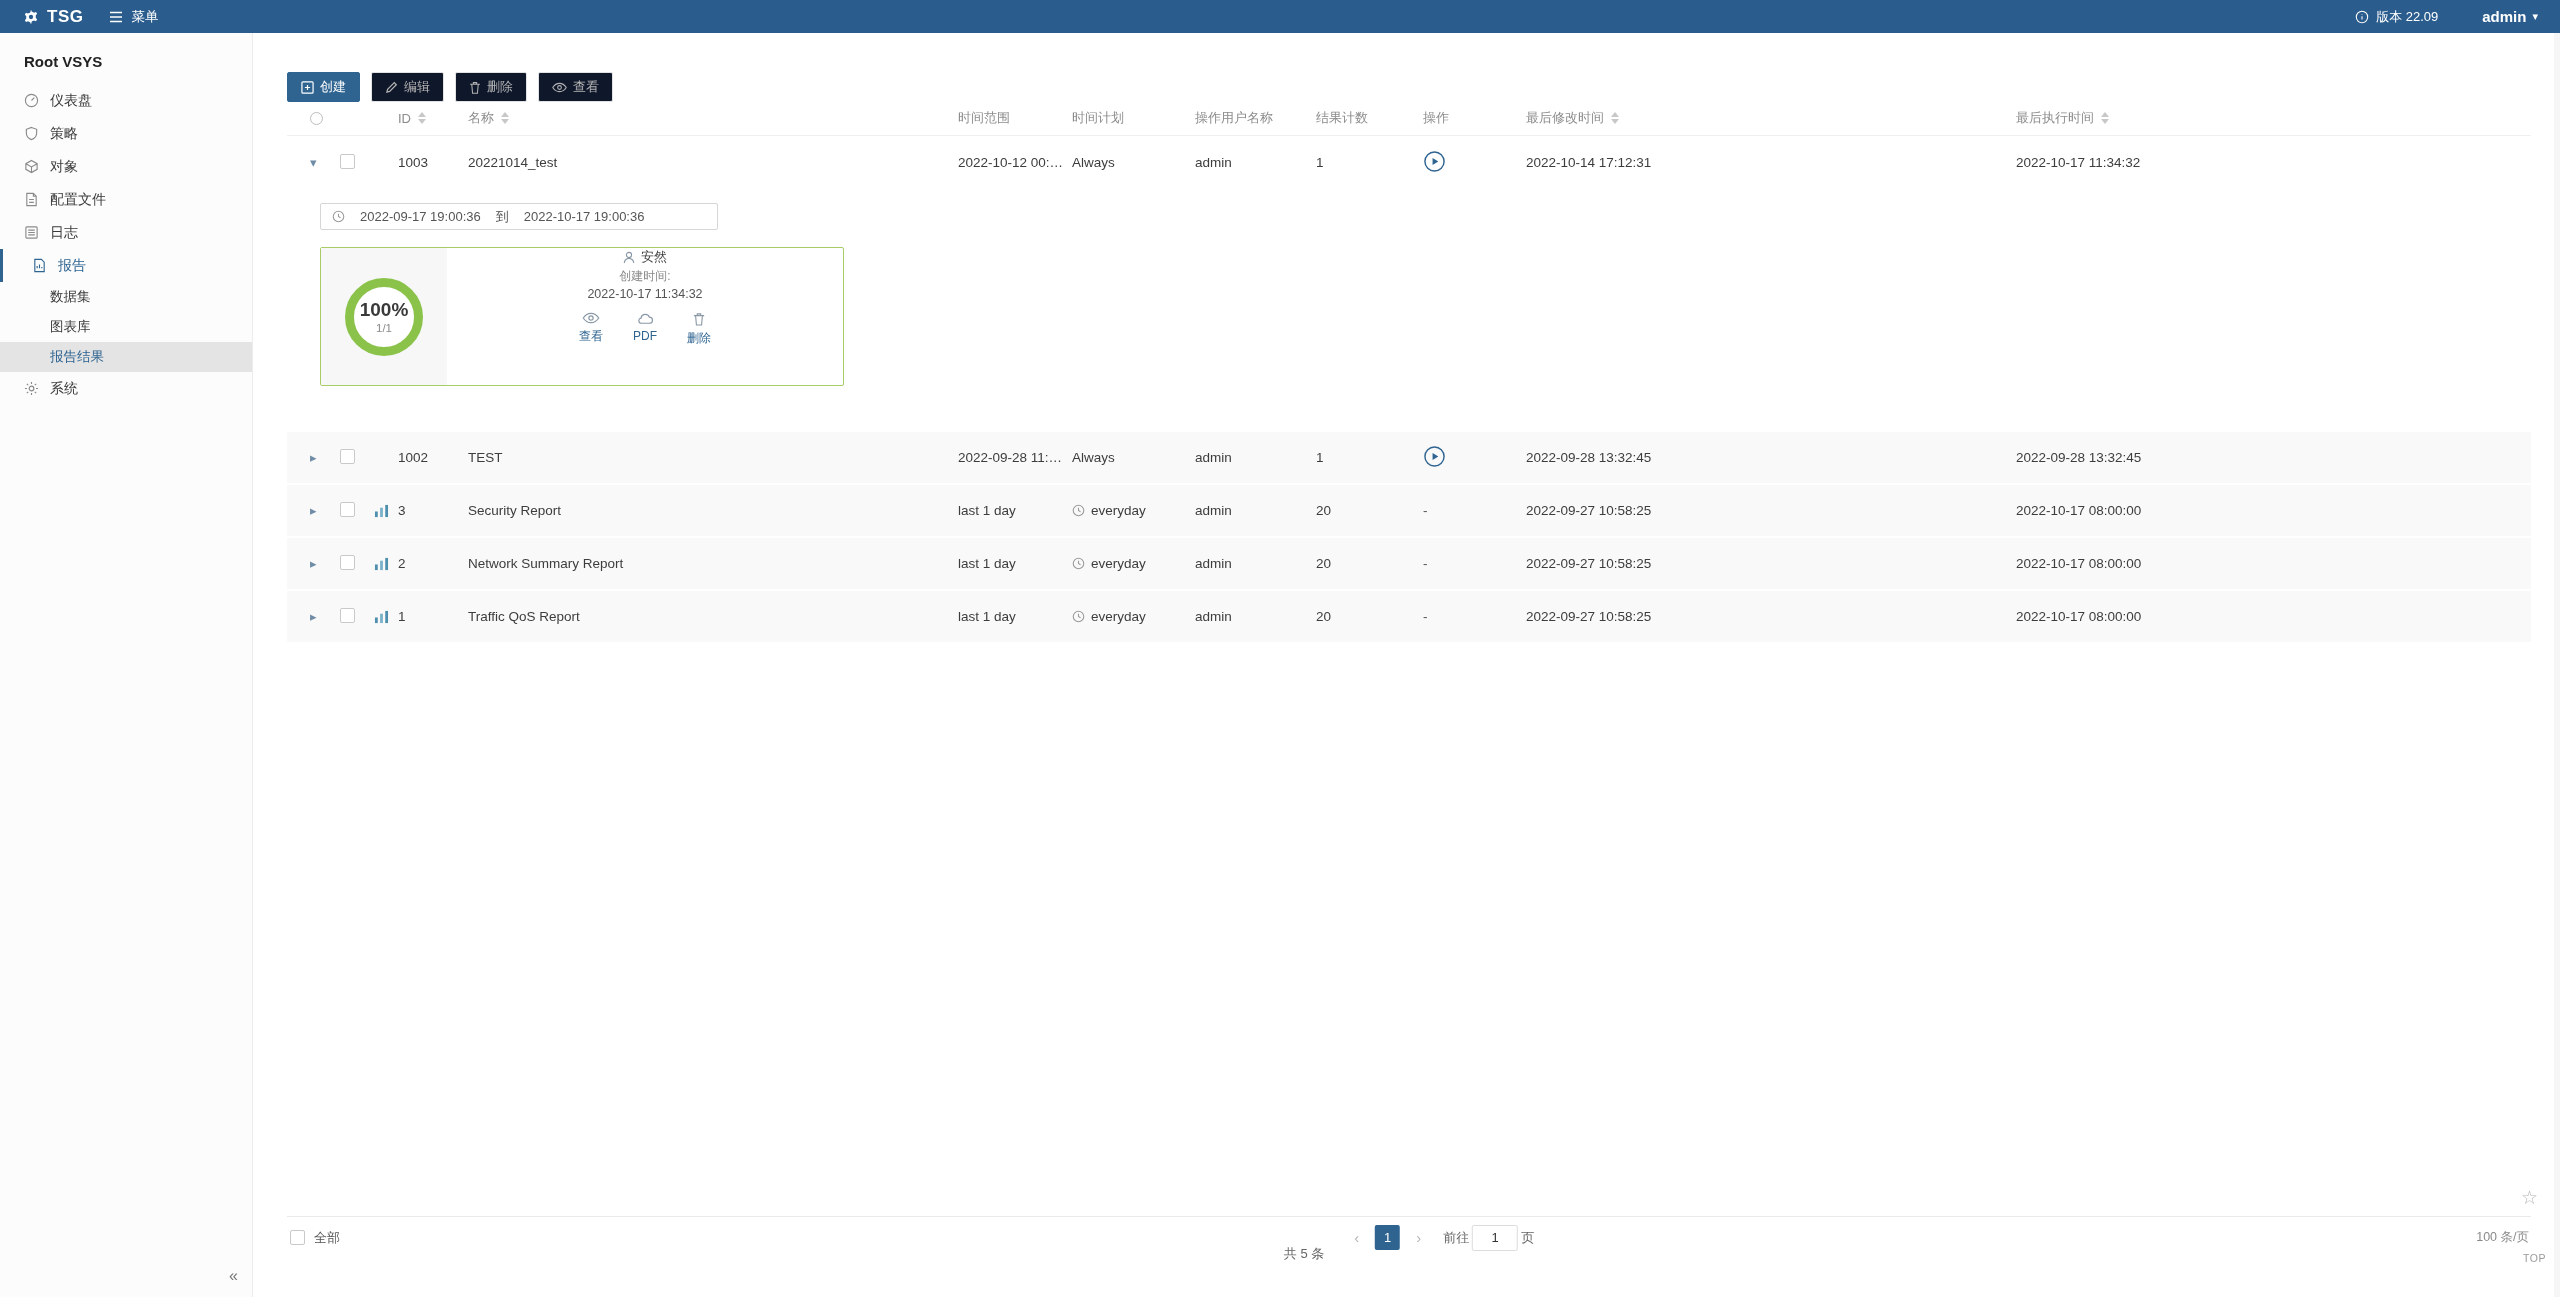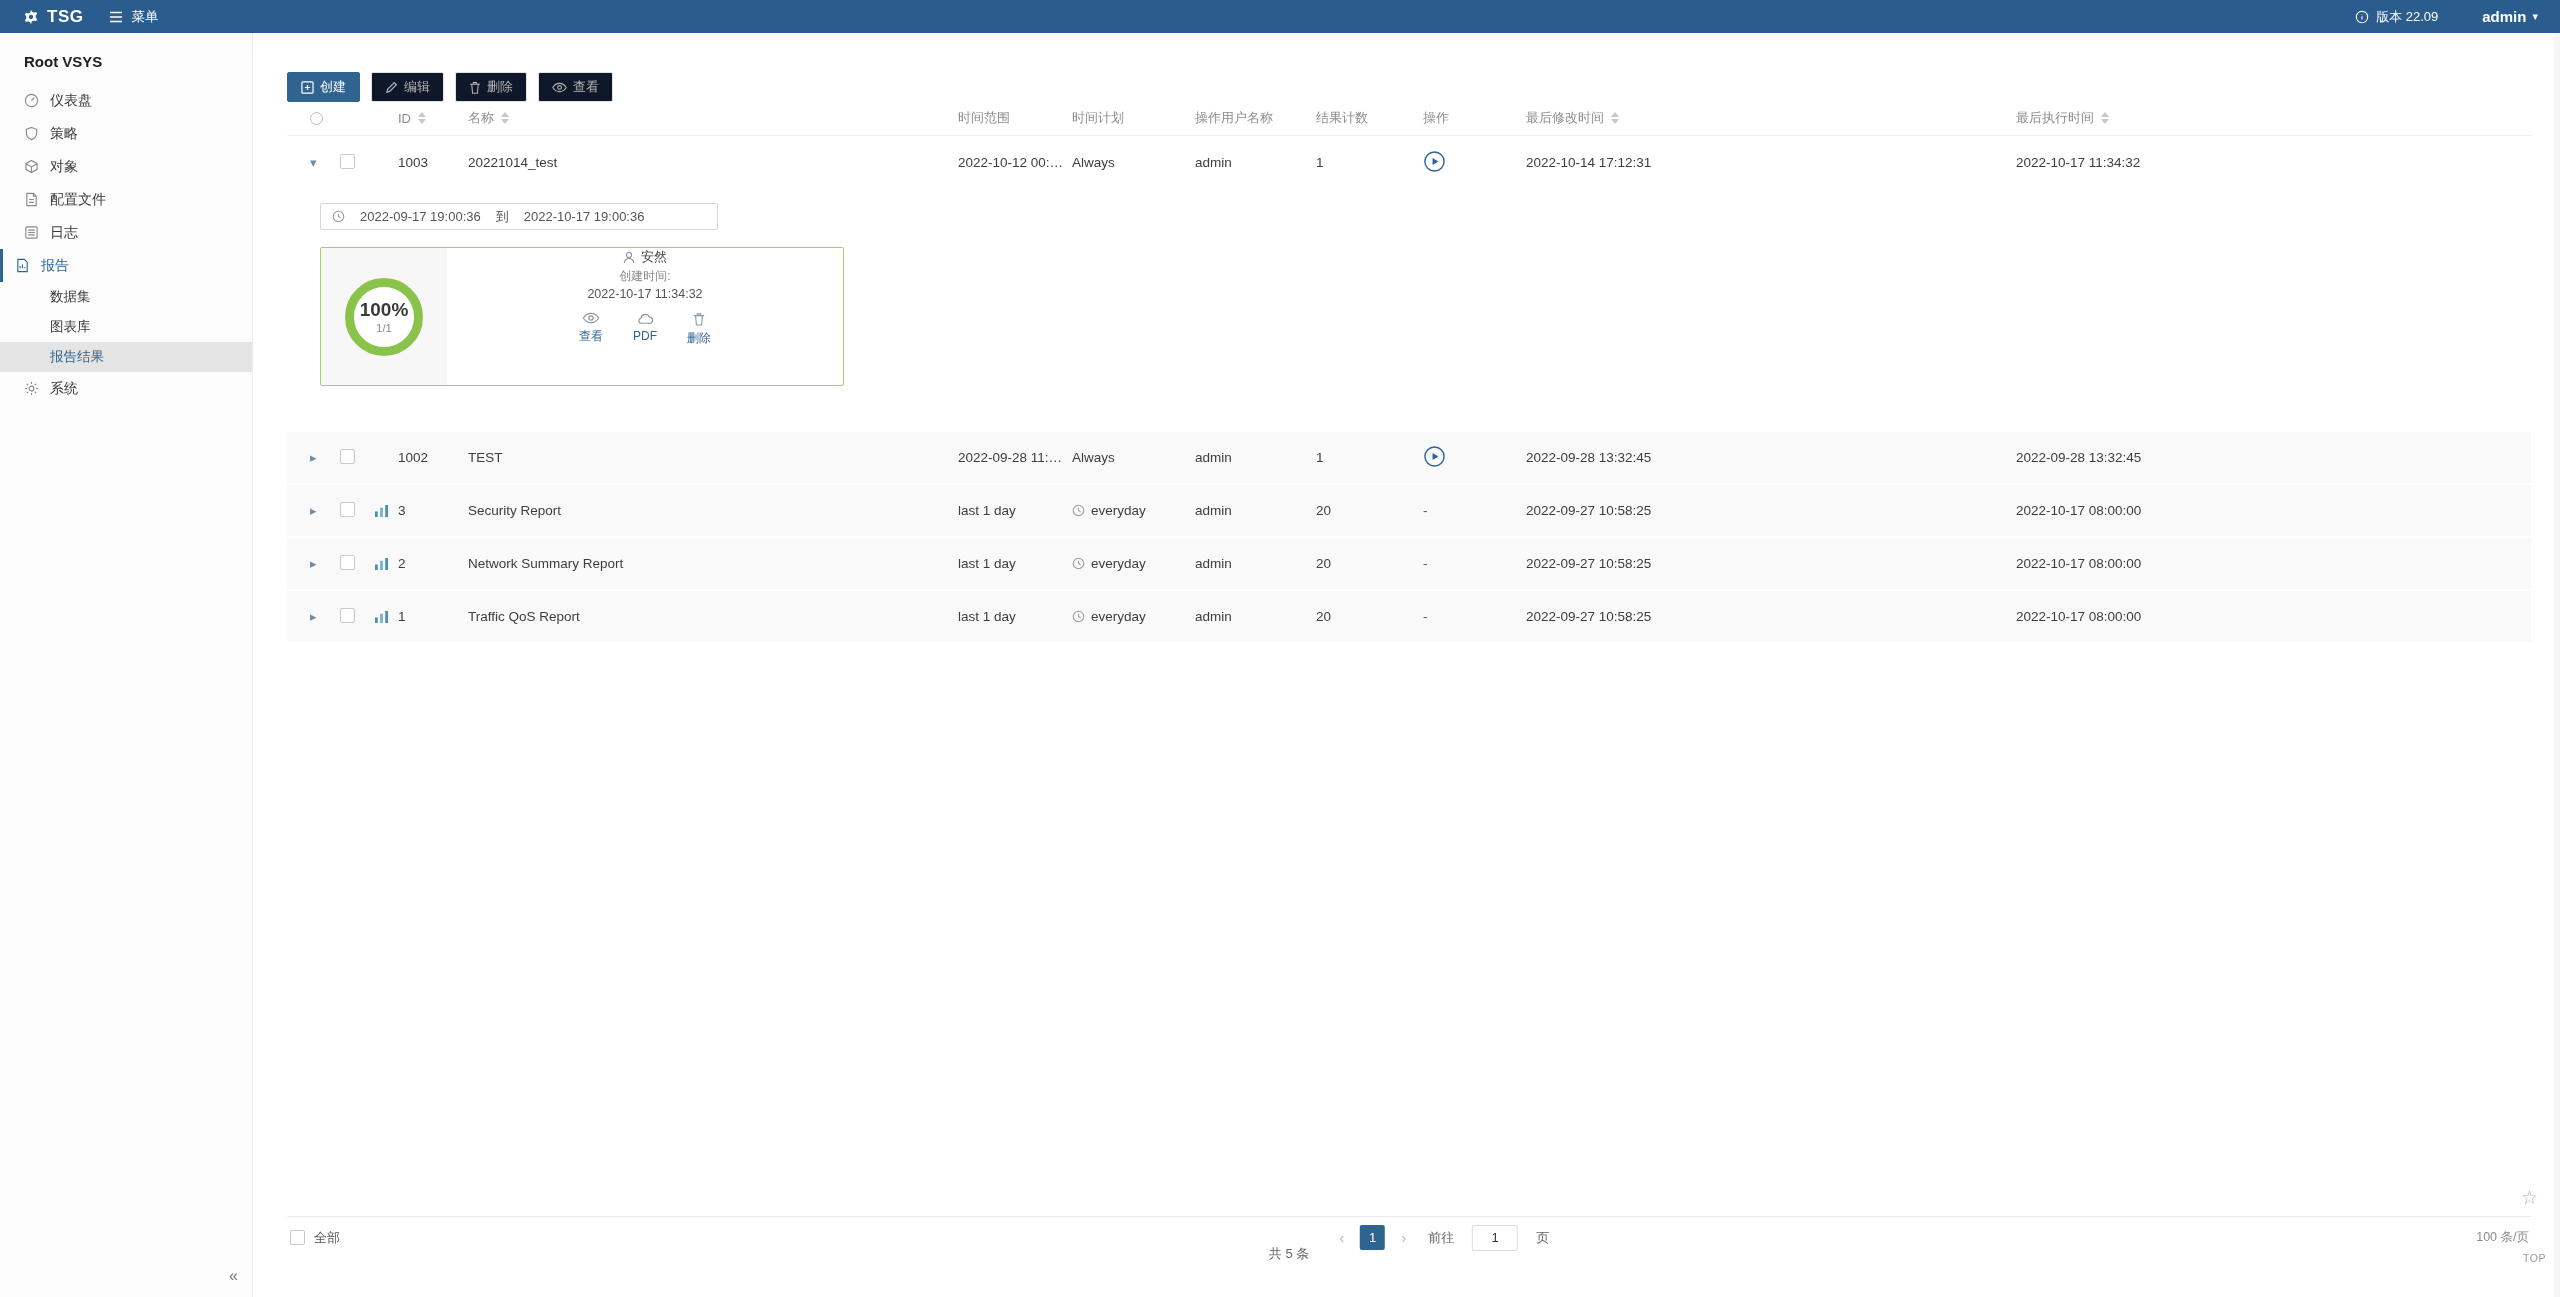--- a/index.html
+++ b/index.html
@@ -17,21 +17,21 @@
   .user-group { display:flex; align-items:center; gap:6px; margin-left:34px; font-size:15px; font-weight:bold; cursor:pointer; }
   .caret { font-size:11px; font-weight:normal; }
 
   
   .sidebar { position:absolute; top:33px; left:0; bottom:0; width:253px; background:#fcfcfc;
     border-right:1px solid #ececec; z-index:10; }
   .vsys-title { padding:20px 0 14px 24px; font-size:15px; font-weight:bold; color:#222; }
   .nav-item { height:33px; display:flex; align-items:center; gap:11px; padding-left:24px;
     font-size:14px; color:#3a3a3a; cursor:pointer; }
   .nav-item .nico { color:#8a8a8a; display:flex; }
-  .nav-item.active { color:#2f6491; border-left:3px solid #2f6491; padding-left:12px; }
+  .nav-item.active { color:#2f6491; border-left:3px solid #2f6491; padding-left:29px; }
   .nav-item.active .nico { color:#2f6491; }
   .sub-item { height:30px; display:flex; align-items:center; padding-left:50px; font-size:13.5px;
     color:#3a3a3a; cursor:pointer; }
   .sub-item.selected { background:#e4e4e4; color:#2f6491; }
   .collapse-bar { position:absolute; bottom:6px; left:0; width:100%; height:22px; }
   .collapse-label { position:absolute; left:0; width:100%; text-align:center; font-size:13px; color:#555;margin-top:36px; }
   .collapse-arrow { position:absolute; right:14px; top:-2px; font-size:16px; color:#777; cursor:pointer; }
 
   
   .main { position:absolute; top:33px; left:254px; right:0; bottom:0; display:flex;
@@ -100,21 +100,21 @@
   
   .tfoot { height:42px; border-top:1px solid #eaeaea; display:flex; align-items:center;
     position:relative; font-size:13px; color:#555; flex:0 0 auto; }
   .foot-left { display:flex; align-items:center; gap:9px; padding-left:3px; }
   .foot-center { position:absolute; left:50%; transform:translateX(-50%); display:flex;
     align-items:center; gap:16px; }
   .total-text { color:#666; margin-right:14px;margin-top:32px; }
   .pg-arrow { color:#b5b5b5; font-size:15px; cursor:pointer; user-select:none; }
   .page-current { width:25px; height:25px; background:#2f6491; color:#fff; display:flex;
     align-items:center; justify-content:center; border-radius:2px; font-size:13px; cursor:pointer; }
-  .goto-group { display:flex; align-items:center; gap:18px; margin-left:6px; color:#666; }
+  .goto-group { display:flex; align-items:center; gap:3px; margin-left:6px; color:#666; }
   .goto-input { width:46px; height:26px; border:1px solid #dcdcdc; border-radius:2px;
     text-align:center; font-size:13px; color:#333; outline:none; font-family:inherit; }
   .foot-right { margin-left:auto; color:#8a8a8a; font-size:12.5px; padding-right:2px; }
 
   
   .fav-star { position:absolute; right:22px; top:1186px; font-size:19px; color:#b5b5b5; cursor:pointer; z-index:30; }
   .top-widget { position:absolute; right:14px; top:1252px; font-size:10.5px; color:#9a9a9a;
     letter-spacing:.5px; cursor:pointer; z-index:30; }
   .scroll-track { position:absolute; right:0; top:33px; bottom:0; width:6px; background:#f6f6f6; z-index:5; }
 </style>

